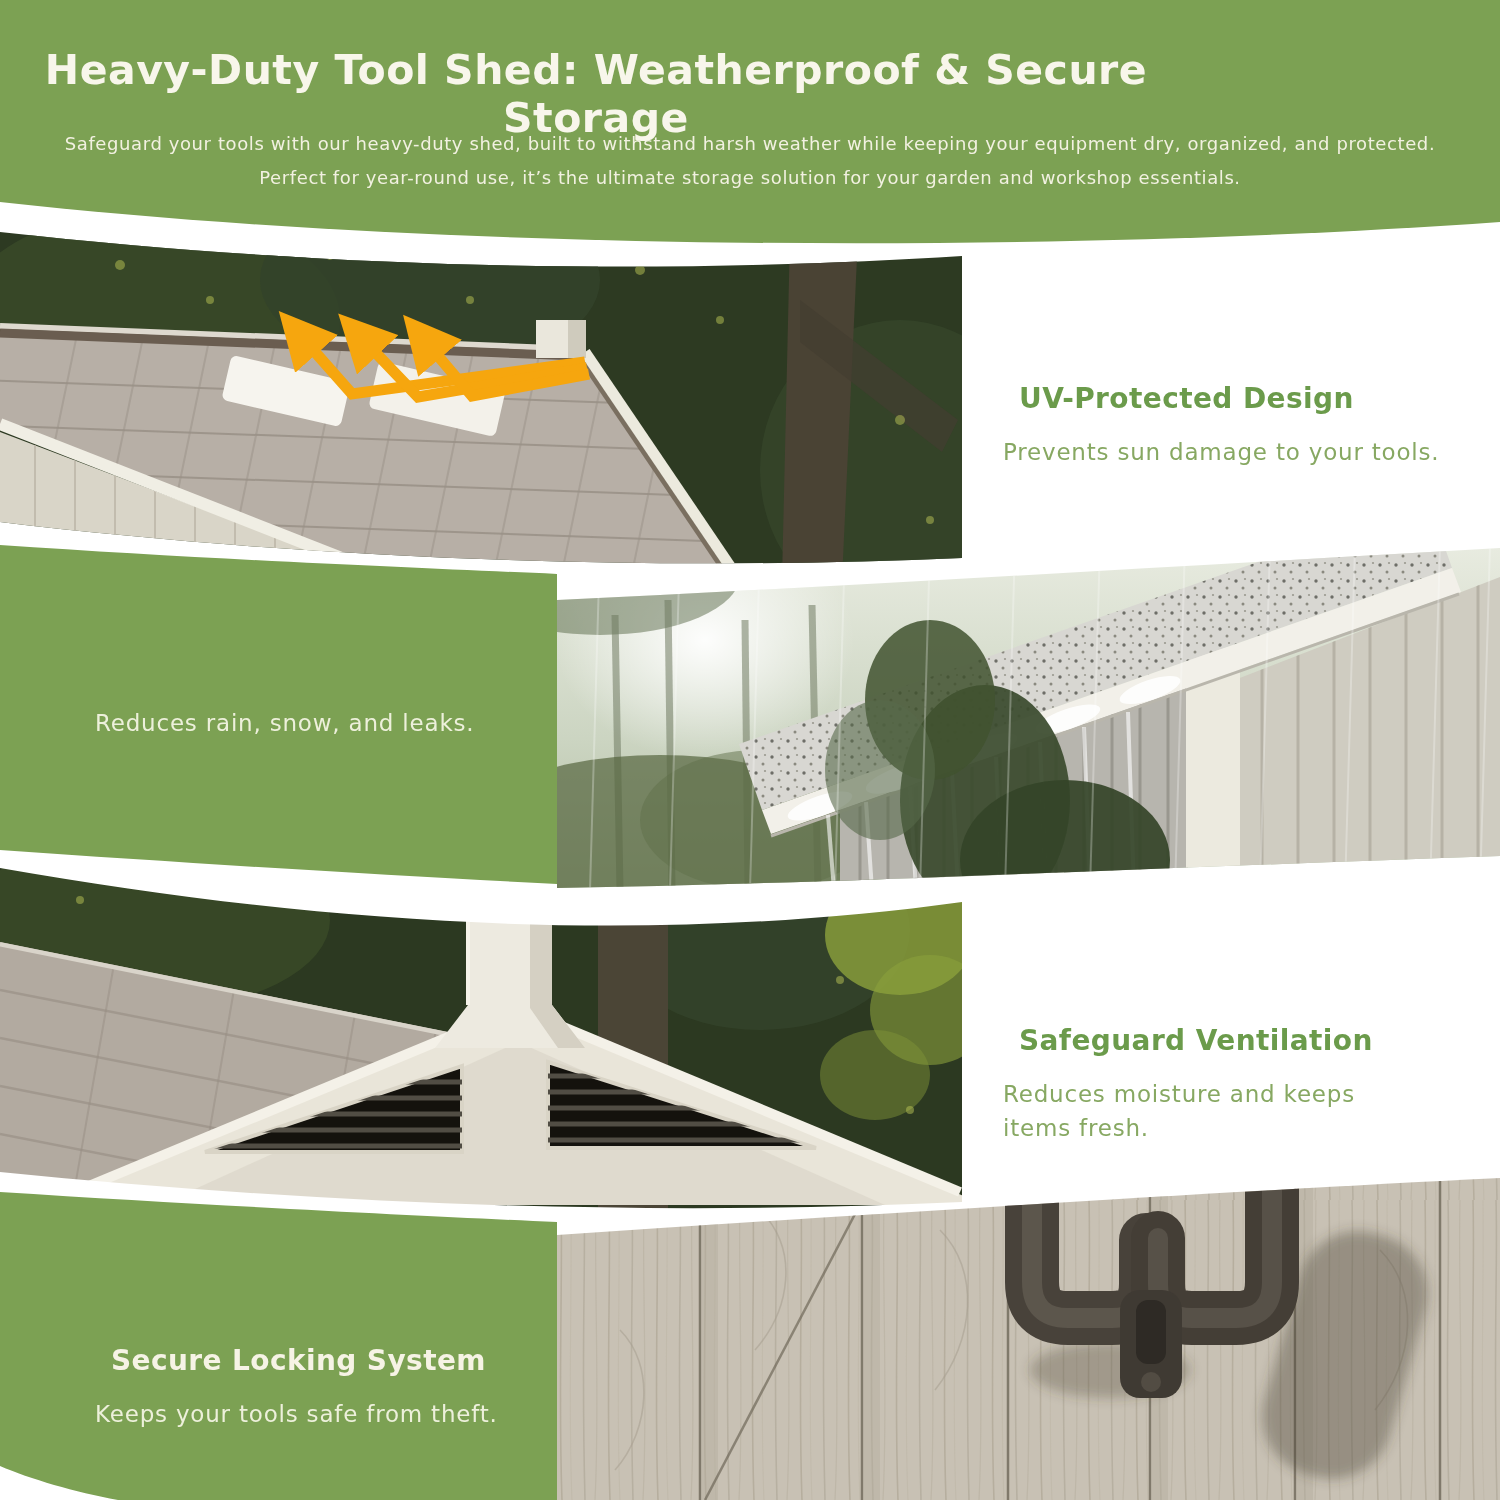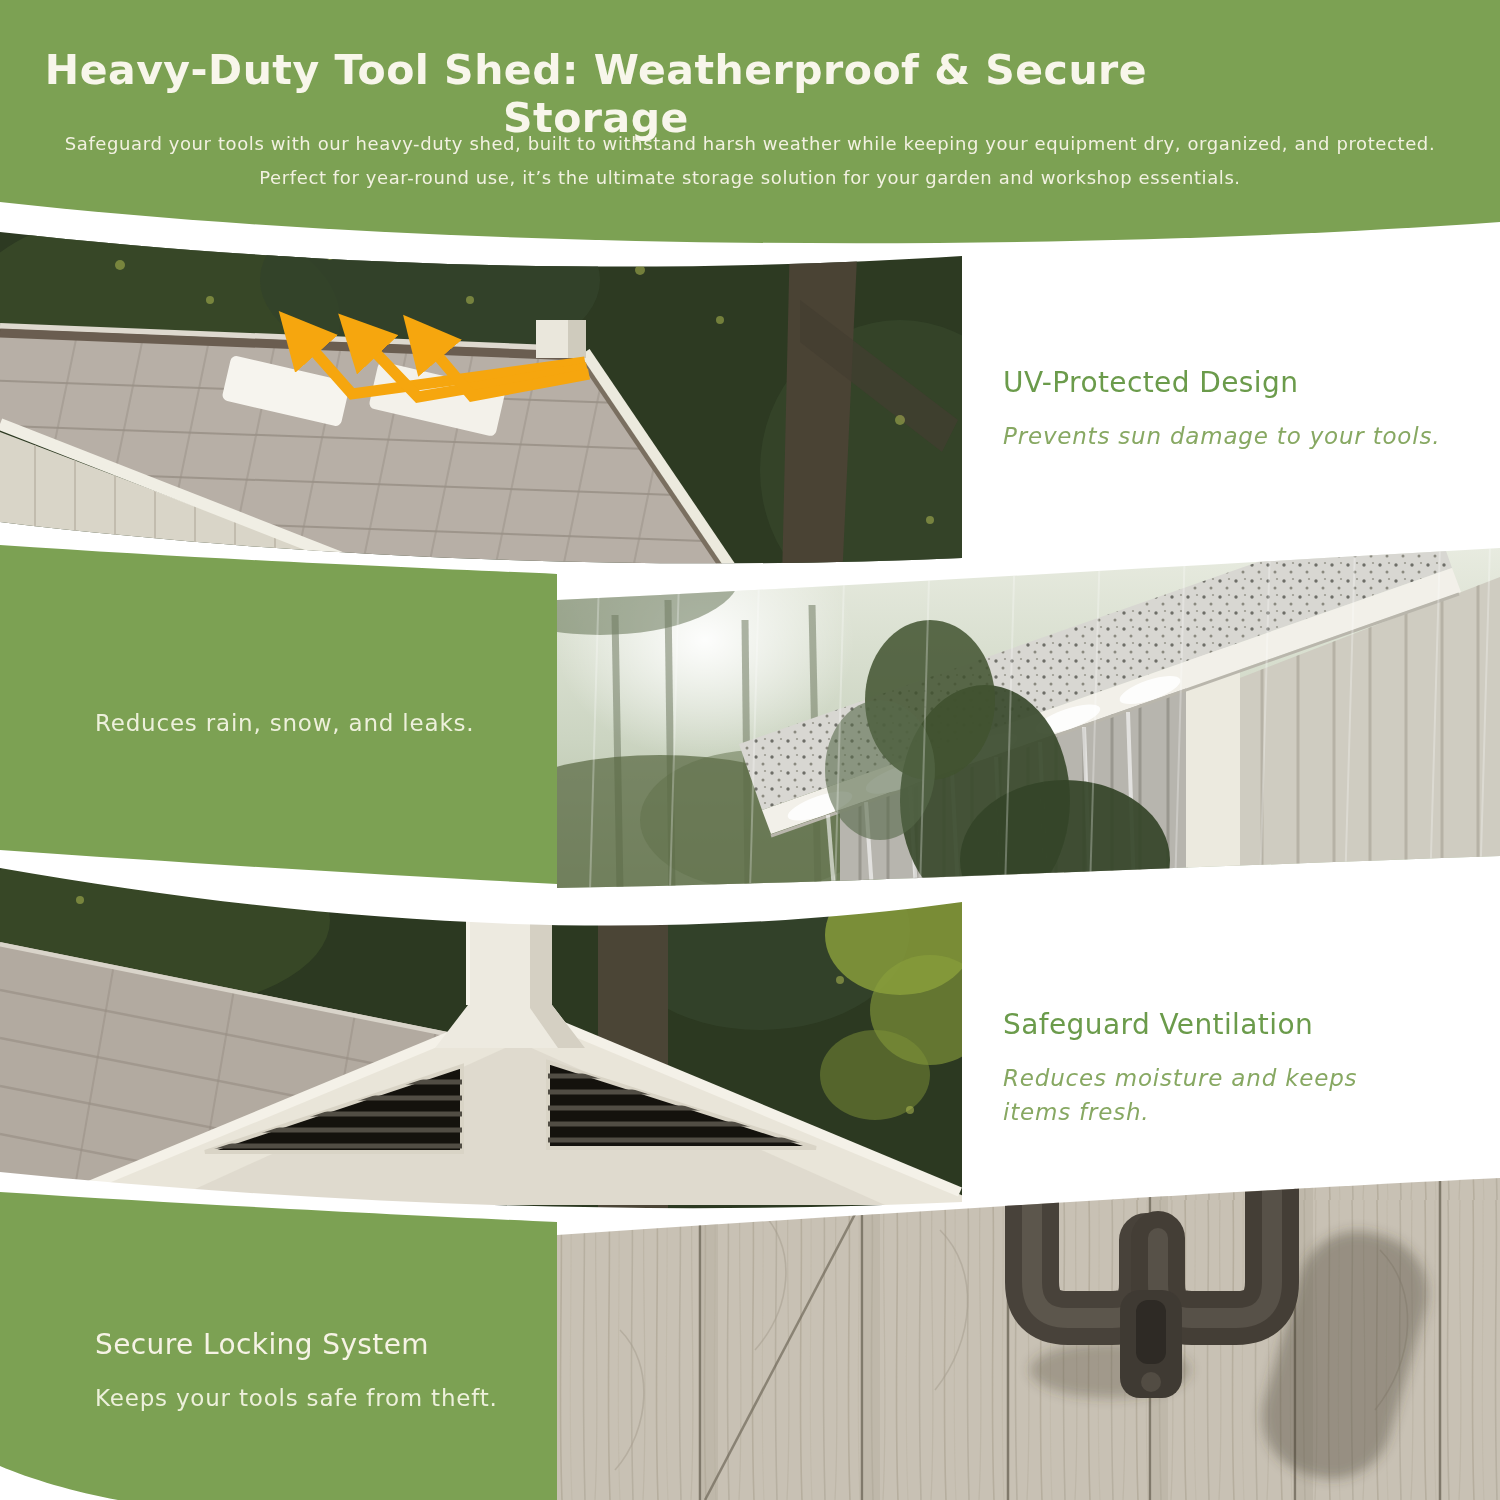--- a/index.html
+++ b/index.html
@@ -4,24 +4,24 @@
 <style>
   html,body{margin:0;padding:0;}
   body{width:1500px;height:1500px;position:relative;overflow:hidden;background:#fff;
        font-family:"DejaVu Sans","Liberation Sans",sans-serif;}
   svg.scene{position:absolute;left:0;top:0;}
   .txt{position:absolute;z-index:5;}
   .hdr-title{left:0;top:40px;width:1192px;text-align:center;
     font-size:41px;font-weight:700;color:#F8F6EB;letter-spacing:.5px;margin-top:6px;}
   .hdr-sub{left:45px;top:127px;width:1410px;text-align:center;
     font-size:18px;line-height:34px;color:#F2F1E1;letter-spacing:.6px;}
-  .feature h3{margin:0;font-size:28px;font-weight:400;letter-spacing:.4px;}
+  .feature h3{margin:16px;font-size:28px;font-weight:700;letter-spacing:.4px;}
   .feature p{margin:20px 0 0 0;font-size:23px;letter-spacing:.8px;line-height:34px;}
   .on-white h3{color:#6B9B4B;}
-  .on-white p{color:#87A862;font-style:italic;}
+  .on-white p{color:#87A862;}
   .on-green h3{color:#F6F3E5;}
   .on-green p{color:#EDF0DB;}
   #uv-block{left:1003px;top:366px;width:460px;}
   #roof-block{left:95px;top:686px;width:440px;}
   #vent-block{left:1003px;top:1008px;width:400px;}
   #lock-block{left:95px;top:1328px;width:440px;}
 </style>
 </head>
 <body>
 

